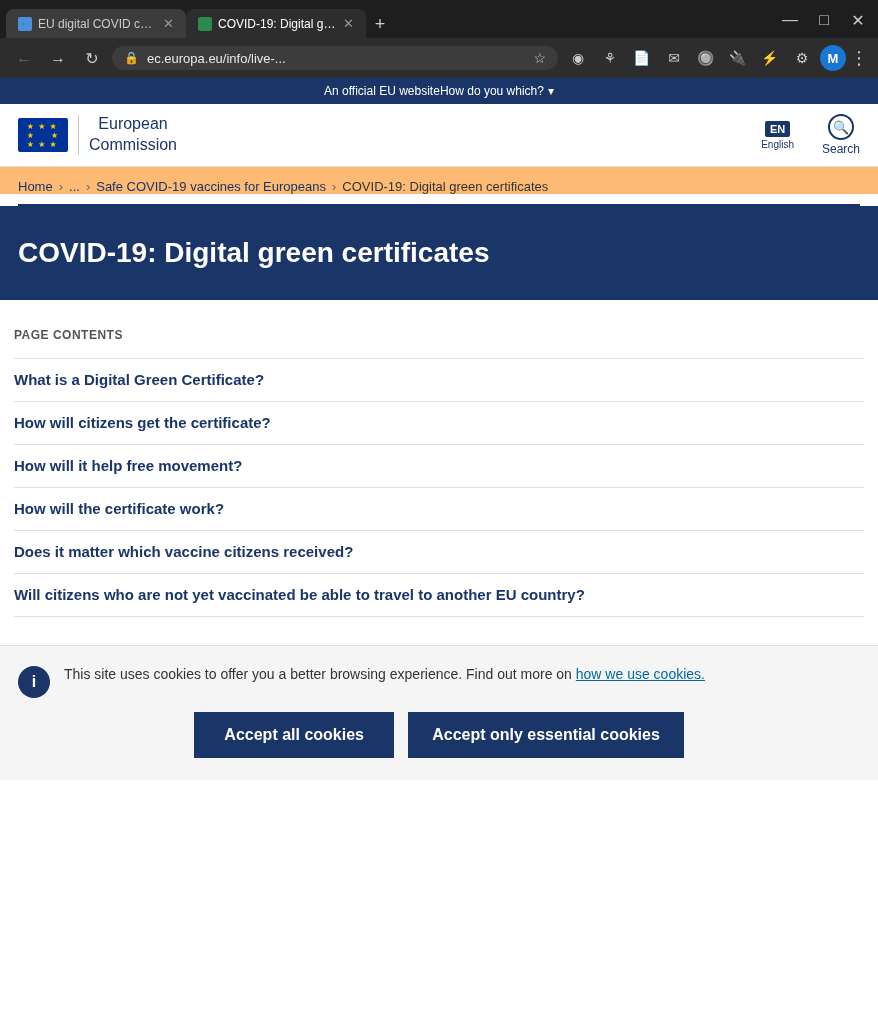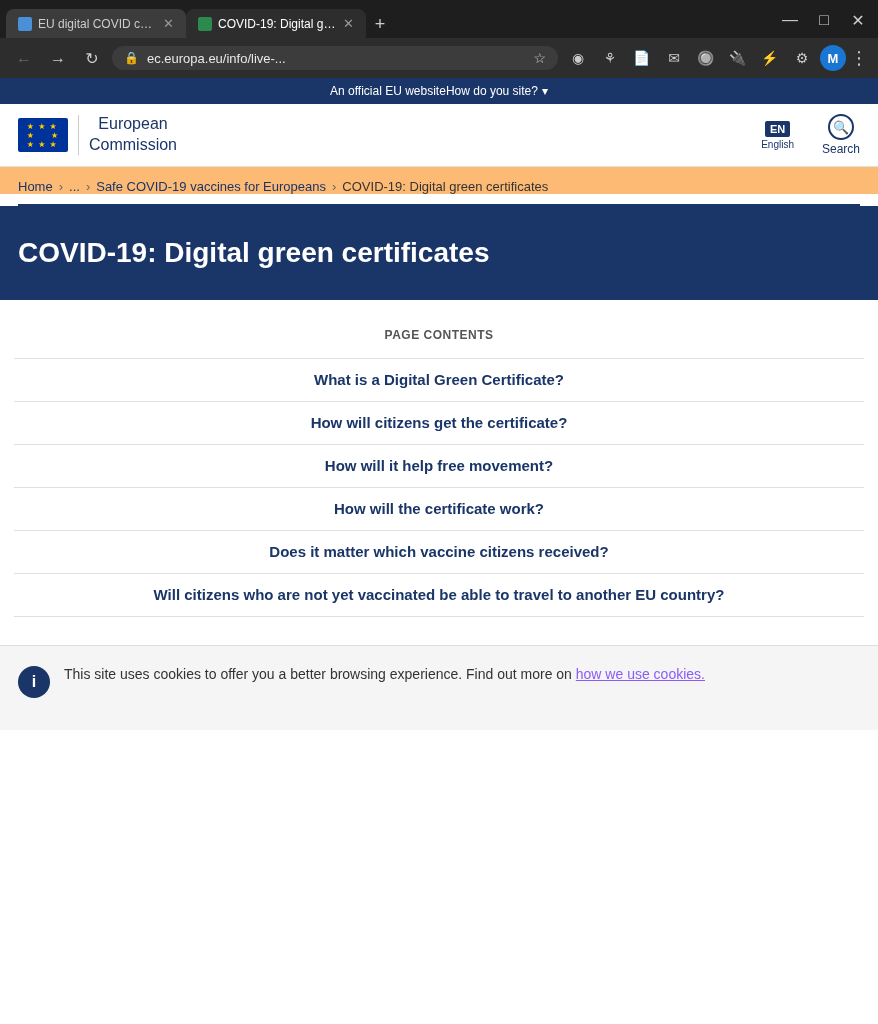--- a/index.html
+++ b/index.html
@@ -52,33 +52,33 @@
     .breadcrumb a { color: #1a3568; text-decoration: none; }
     .breadcrumb-sep { color: #666; }
     .breadcrumb-current { color: #333; }
     .breadcrumb-divider { border-bottom: 2px solid #1a3568; margin: 10px 18px 0 18px; }
 
     
     .page-hero { background: #1a3568; padding: 30px 18px 30px 18px; }
     .page-title { color: #fff; font-size: 28px; font-weight: bold; line-height: 1.2; }
 
     
-    .page-contents { padding: 28px 14px; text-align: center; }
+    .page-contents { padding: 28px 14px; }
     .section-label { font-size: 12px; color: #555; font-weight: 600; letter-spacing: 0.5px; margin-bottom: 16px; text-transform: uppercase; }
     .contents-list { list-style: none; }
     .contents-list li { padding: 12px 0; border-bottom: 1px solid #e0e0e0; }
     .contents-list li:first-child { border-top: 1px solid #e0e0e0; }
     .contents-list li a { color: #1a3568; text-decoration: none; font-size: 15px; font-weight: bold; }
 
     
     .cookie-banner { background: #f5f5f5; border-top: 1px solid #ddd; padding: 18px 18px 18px 18px; }
     .cookie-top { display: flex; align-items: flex-start; gap: 14px; margin-bottom: 14px; }
     .cookie-info-icon { width: 32px; height: 32px; background: #1a3568; border-radius: 50%; display: flex; align-items: center; justify-content: center; color: #fff; font-size: 16px; font-weight: bold; flex-shrink: 0; margin-top: 2px; }
     .cookie-text { font-size: 14px; color: #333; line-height: 1.5; }
-    .cookie-link { color: #8b5cf6; text-decoration: underline; cursor: pointer; }
+    .cookie-link { color: #0369a1; text-decoration: underline; cursor: pointer; }
     .cookie-buttons { display: flex; gap: 14px; justify-content: center; padding-bottom: 4px; }
     .cookie-btn { padding: 14px 24px; font-size: 16px; font-weight: bold; color: #fff; background: #1a3568; border: none; cursor: pointer; border-radius: 0; min-width: 200px; text-align: center; }
 
     .relative { position: relative; }
   </style>
 </head>
 <body>
 
 <div class="relative">
 
@@ -121,21 +121,21 @@
         <div class="toolbar-icon">⚙</div>
         <div class="profile-icon">M</div>
         <div class="menu-dots">⋮</div>
       </div>
     </div>
   </div>
 
   <div class="eu-official-bar">
     <span class="eu-official-text">An official EU website</span>
     <span class="how-do-you-know">
-      <span>How do you site?</span>
+      <span>How do you which?</span>
       <span>▾</span>
     </span>
   </div>
 
   <div class="site-header">
     <div class="logo-area">
       <div class="eu-flag">
         <div class="eu-stars">
           ★ ★ ★<br>★ &nbsp;&nbsp;&nbsp; ★<br>★ ★ ★
         </div>
@@ -198,15 +198,19 @@
 
   <div class="cookie-banner">
     <div class="cookie-top">
       <div class="cookie-info-icon">
         <span>i</span>
       </div>
       <div class="cookie-text">
         <span>This site uses cookies to offer you a better browsing experience. Find out more on </span><a href="#" class="cookie-link">how we use cookies.</a>
       </div>
     </div>
+    <div class="cookie-buttons">
+      <button class="cookie-btn">Accept all cookies</button>
+      <button class="cookie-btn">Accept only essential cookies</button>
+    </div>
   </div>
 
 </div>
 
 </body></html>

